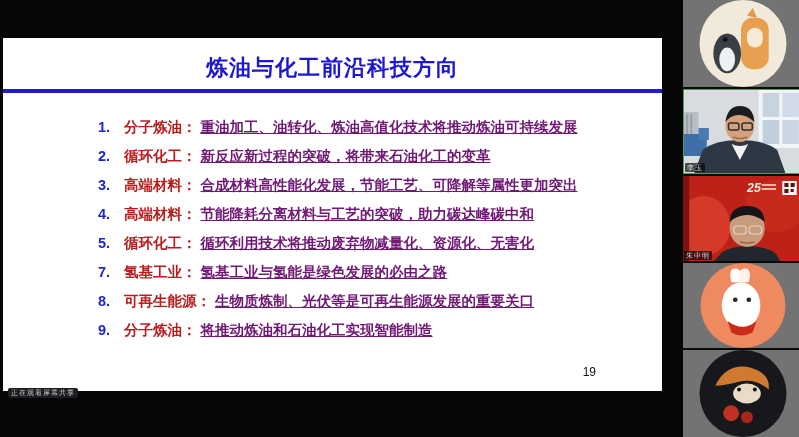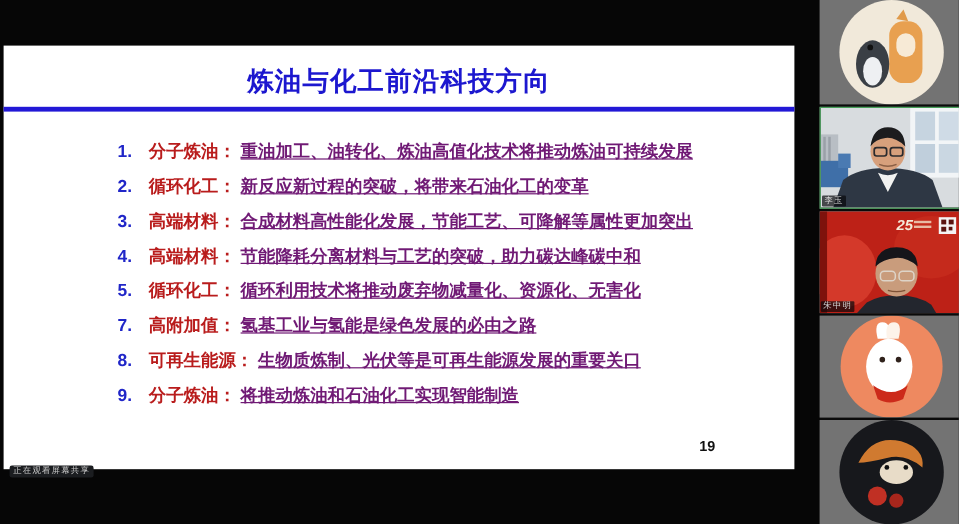--- a/index.html
+++ b/index.html
@@ -26,21 +26,21 @@
   }
   .points li{
     white-space:nowrap;margin-bottom:13px;line-height:16px;
     font-size:14.5px;font-weight:700;
   }
   .pt-num{color:#2026c8;display:inline-block;width:26px;}
   .pt-term{color:#b91c1c;}
   .pt-desc{color:#701a75;padding-left:4px;text-decoration:underline;}
   .page-number{
     position:absolute;right:66px;bottom:12px;
-    font-size:12px;font-weight:700;color:#111;
+    font-size:12px;font-weight:400;color:#111;
   }
   .watermark{
     position:absolute;left:8px;top:388px;z-index:5;
     background:#1b1d20;color:#c9c9c9;font-size:7px;line-height:10px;
     padding:0 3px;border-radius:2px;letter-spacing:1px;
   }
   
   .sidebar{
     position:absolute;left:683px;top:0;width:116px;height:437px;
     background:#0a0a0a;
@@ -82,21 +82,21 @@
     <li>
       <span class="pt-num">3.</span><span class="pt-term">高端材料：</span><span class="pt-desc">合成材料高性能化发展，节能工艺、可降解等属性更加突出</span>
     </li>
     <li>
       <span class="pt-num">4.</span><span class="pt-term">高端材料：</span><span class="pt-desc">节能降耗分离材料与工艺的突破，助力碳达峰碳中和</span>
     </li>
     <li>
       <span class="pt-num">5.</span><span class="pt-term">循环化工：</span><span class="pt-desc">循环利用技术将推动废弃物减量化、资源化、无害化</span>
     </li>
     <li>
-      <span class="pt-num">7.</span><span class="pt-term">高附加值：</span><span class="pt-desc">氢基工业与氢能是绿色发展的必由之路</span>
+      <span class="pt-num">7.</span><span class="pt-term">氢基工业：</span><span class="pt-desc">氢基工业与氢能是绿色发展的必由之路</span>
     </li>
     <li>
       <span class="pt-num">8.</span><span class="pt-term">可再生能源：</span><span class="pt-desc">生物质炼制、光伏等是可再生能源发展的重要关口</span>
     </li>
     <li>
       <span class="pt-num">9.</span><span class="pt-term">分子炼油：</span><span class="pt-desc">将推动炼油和石油化工实现智能制造</span>
     </li>
   </ol>
 
   <div class="page-number">19</div>

